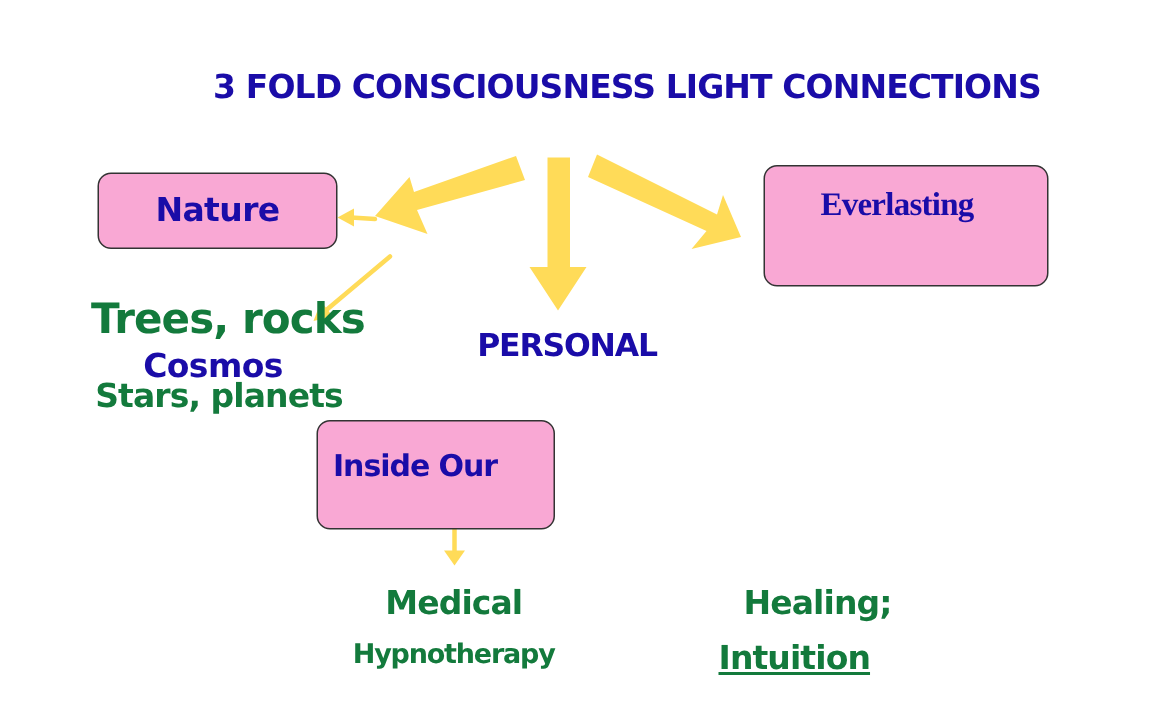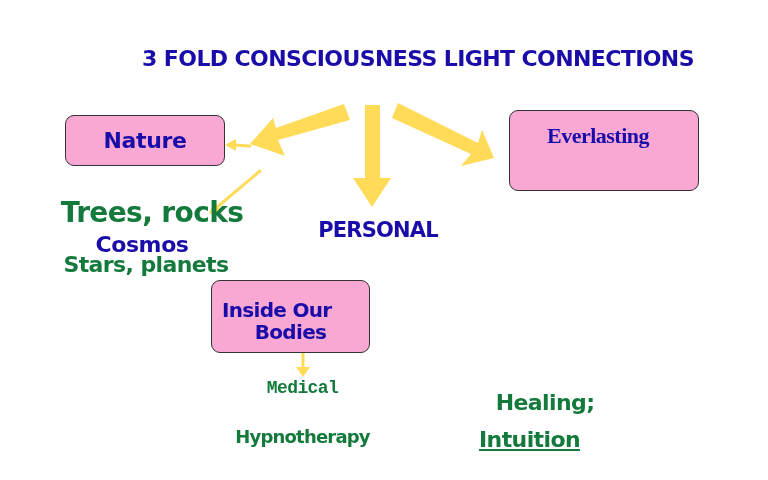--- a/index.html
+++ b/index.html
@@ -79,20 +79,19 @@
 <div class="abs label green" style="left:46px; top:250px; width:200px; font-size:22px; letter-spacing:-0.6px;text-align:center;">Stars, planets</div>
 
 <div class="abs label blue" style="left:300px; top:216px; width:156px; font-size:21px; letter-spacing:-0.8px;">PERSONAL</div>
 
 <div class="abs box" style="left:509px; top:110px; width:190px; height:81px;font-family:Liberation Serif, serif;">
   <div class="label blue" style="position:absolute; left:0; top:10px; width:176px; font-size:22px; letter-spacing:-0.5px;">Everlasting</div>
 </div>
 
 <div class="abs box" style="left:211px; top:280px; width:159px; height:73px;">
   <div class="label blue" style="position:absolute; left:10px; top:4px; width:150px; font-size:20px; letter-spacing:-0.7px; text-align:left;margin-top:12px;">Inside Our</div>
-  <div class="label blue" style="position:absolute; left:0; top:38px; width:157px; font-size:20px; letter-spacing:-0.7px;">Bodies</div>
 </div>
 
-<div class="abs label green" style="left:200px; top:376px; width:205px; font-size:18px; letter-spacing:-0.6px;font-family:Liberation Mono, monospace;">Medical</div>
+<div class="abs label green" style="left:200px; top:388px; width:205px; font-size:22px; letter-spacing:-0.6px;">Medical</div>
 <div class="abs label green" style="left:200px; top:425px; width:205px; font-size:18px; letter-spacing:-0.8px;">Hypnotherapy</div>
 
 <div class="abs label green" style="left:470px; top:388px; width:130px; font-size:22px; letter-spacing:-0.6px; text-align:center; padding-left:10px;">Healing;</div>
 <div class="abs label green" style="left:470px; top:425px; width:130px; font-size:22px; letter-spacing:-0.6px; text-align:left; padding-left:9px;text-decoration:underline;">Intuition</div>
 
 </body></html>

